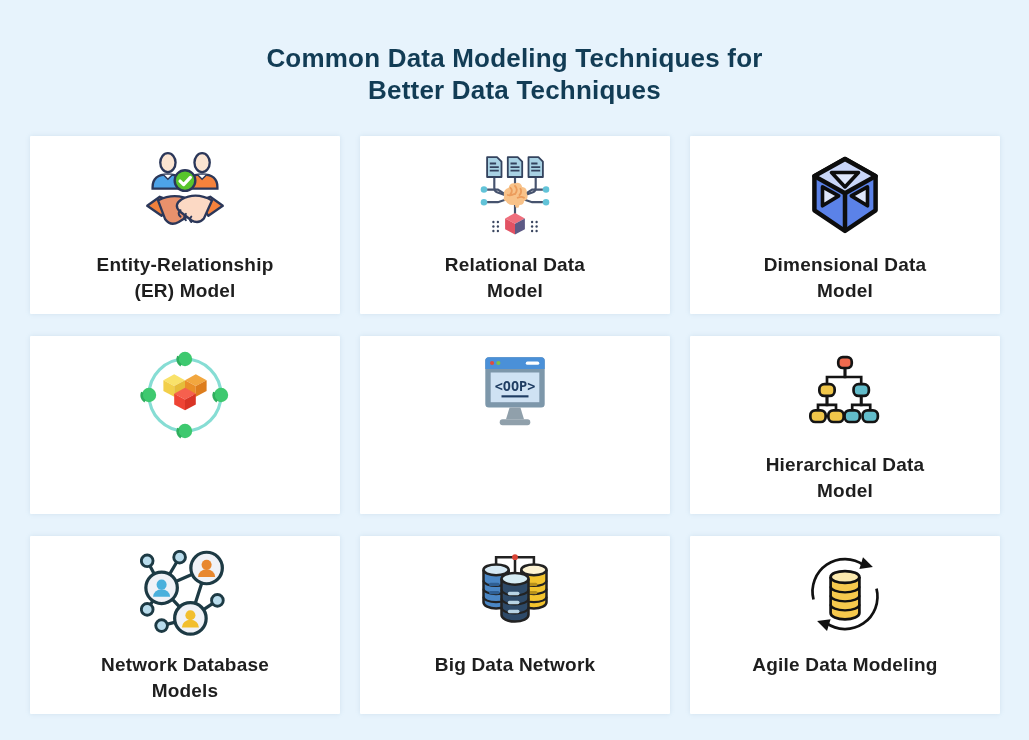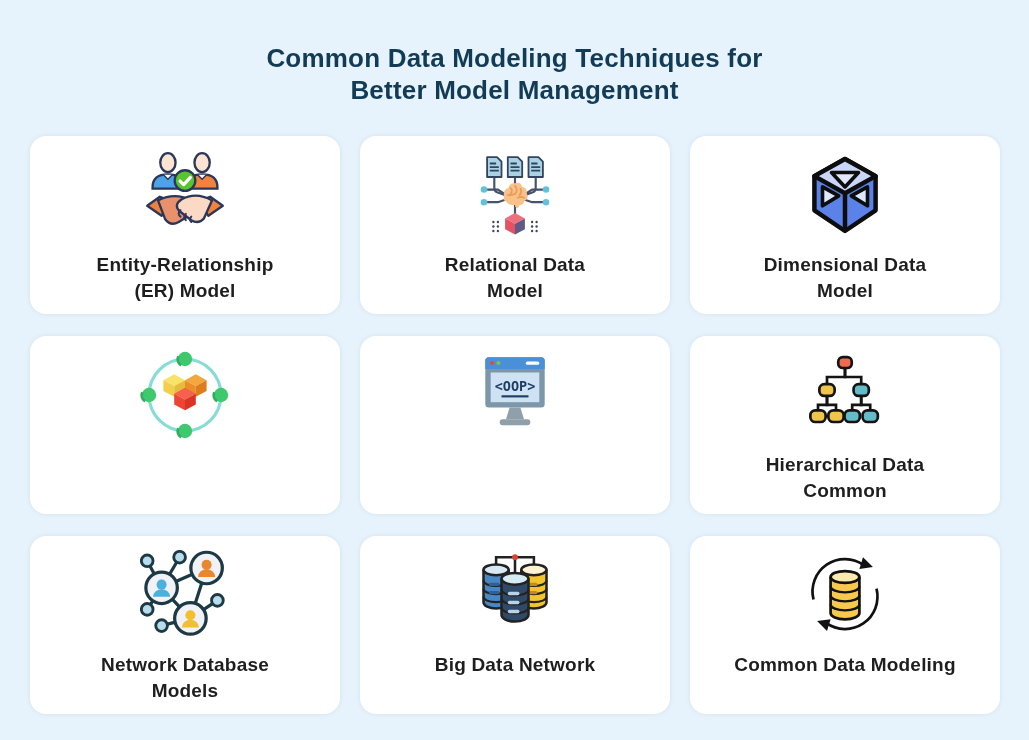--- a/index.html
+++ b/index.html
@@ -20,21 +20,21 @@
   }
   .grid{
     display:grid;
     grid-template-columns:repeat(3,310px);
     grid-auto-rows:178px;
     column-gap:20px;row-gap:22px;
     padding:30px 29px 0 30px;
   }
   .card{
     background:#ffffff;
-    border-radius:16px;
+    border-radius:1px;
     box-shadow:0 0 5px rgba(100,140,175,.16);
     display:flex;flex-direction:column;align-items:center;
   }
   .icon-wrap{
     height:104px;box-sizing:border-box;padding-top:14px;
     display:flex;align-items:flex-start;
   }
   .icon-wrap svg{width:90px;height:90px;display:block;}
   .label{
     flex:1;
@@ -42,21 +42,21 @@
     padding-top:12px;
     white-space:pre-line;text-align:center;
     font-size:19px;line-height:25.5px;
     font-weight:600;color:#1e1e1e;letter-spacing:.2px;
   }
 </style>
 </head>
 <body>
 
 <h1 class="title">Common Data Modeling Techniques for
-Better Model Management</h1>
+Better Data Techniques</h1>
 
 <div class="grid">
 
   <div class="card">
     <div class="icon-wrap">
       <svg viewBox="0 0 100 100">
         <path d="M14 41 Q14 27 31 27 Q48 27 48 41 L48 43 L14 43 Z" fill="#4da3e8" stroke="#2b3759" stroke-width="2.6"></path>
         <path d="M52 41 Q52 27 69 27 Q86 27 86 41 L86 43 L52 43 Z" fill="#f5823c" stroke="#2b3759" stroke-width="2.6"></path>
         <path d="M26 27.5 L31 32.5 L36 27.5" fill="#ffffff" stroke="#2b3759" stroke-width="1.6"></path>
         <path d="M64 27.5 L69 32.5 L74 27.5" fill="#ffffff" stroke="#2b3759" stroke-width="1.6"></path>
@@ -206,21 +206,21 @@
           <rect x="21.5" y="38" width="17" height="13" rx="5.5" fill="#f0c64a"></rect>
           <rect x="59.5" y="38" width="17" height="13" rx="5.5" fill="#62bcca"></rect>
           <rect x="11.5" y="67" width="17" height="13" rx="5.5" fill="#f0c64a"></rect>
           <rect x="31.5" y="67" width="17" height="13" rx="5.5" fill="#f0c64a"></rect>
           <rect x="49.5" y="67" width="17" height="13" rx="5.5" fill="#62bcca"></rect>
           <rect x="69.5" y="67" width="17" height="13" rx="5.5" fill="#62bcca"></rect>
         </g>
       </svg>
     </div>
     <div class="label">Hierarchical Data
-Common</div>
+Model</div>
   </div>
 
   <div class="card">
     <div class="icon-wrap">
       <svg viewBox="0 0 100 100">
         <g stroke="#1d3a44" stroke-width="3.6" stroke-linecap="round">
           <line x1="24" y1="42" x2="8" y2="12"></line>
           <line x1="24" y1="42" x2="44" y2="8"></line>
           <line x1="24" y1="42" x2="74" y2="20"></line>
           <line x1="74" y1="20" x2="56" y2="76"></line>
@@ -289,16 +289,16 @@
       <svg viewBox="0 0 100 100">
         <path d="M15 55 A36 36 0 0 1 71 17" fill="none" stroke="#111111" stroke-width="3"></path>
         <polygon points="70,8 81,19 66,21" fill="#111111"></polygon>
         <path d="M85 43 A36 36 0 0 1 29 81" fill="none" stroke="#111111" stroke-width="3"></path>
         <polygon points="30,90 19,79 34,77" fill="#111111"></polygon>
         <path d="M34 30 V70 a16 7 0 0 0 32 0 V30" fill="#f6c94d" stroke="#111111" stroke-width="3"></path>
         <path d="M34 40.5 a16 6.5 0 0 0 32 0 M34 50.5 a16 6.5 0 0 0 32 0 M34 60.5 a16 6.5 0 0 0 32 0" fill="none" stroke="#111111" stroke-width="2.6"></path>
         <ellipse cx="50" cy="30" rx="16" ry="6.5" fill="#fbe9ae" stroke="#111111" stroke-width="3"></ellipse>
       </svg>
     </div>
-    <div class="label">Common Data Modeling</div>
+    <div class="label">Agile Data Modeling</div>
   </div>
 
 </div>
 
 </body></html>

